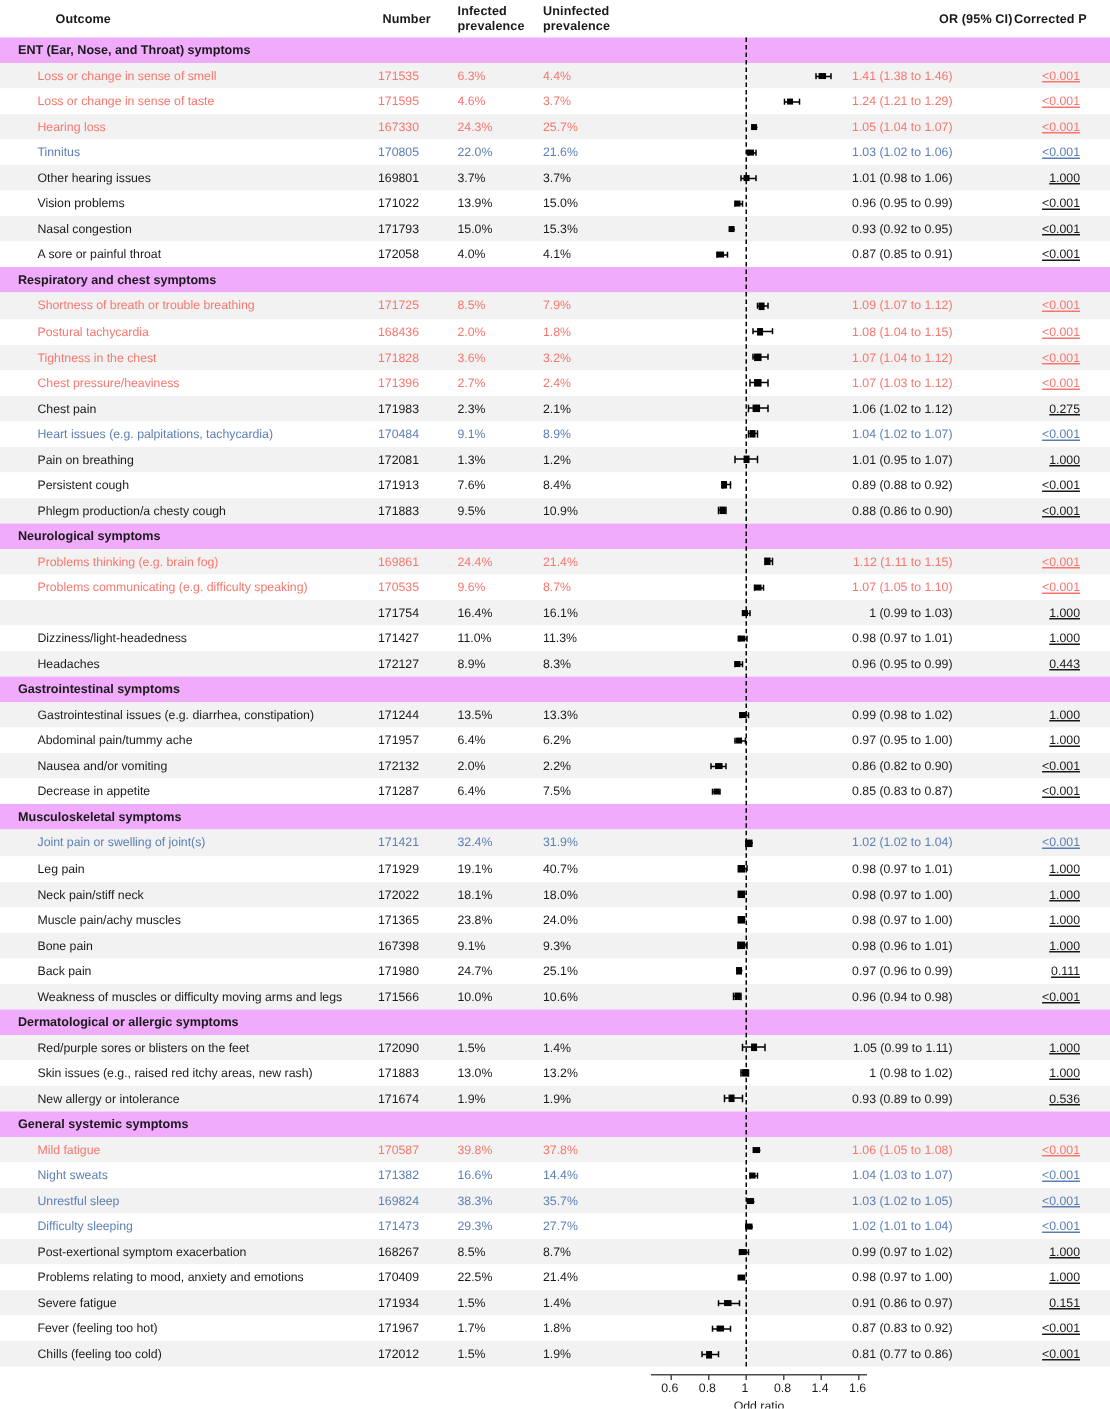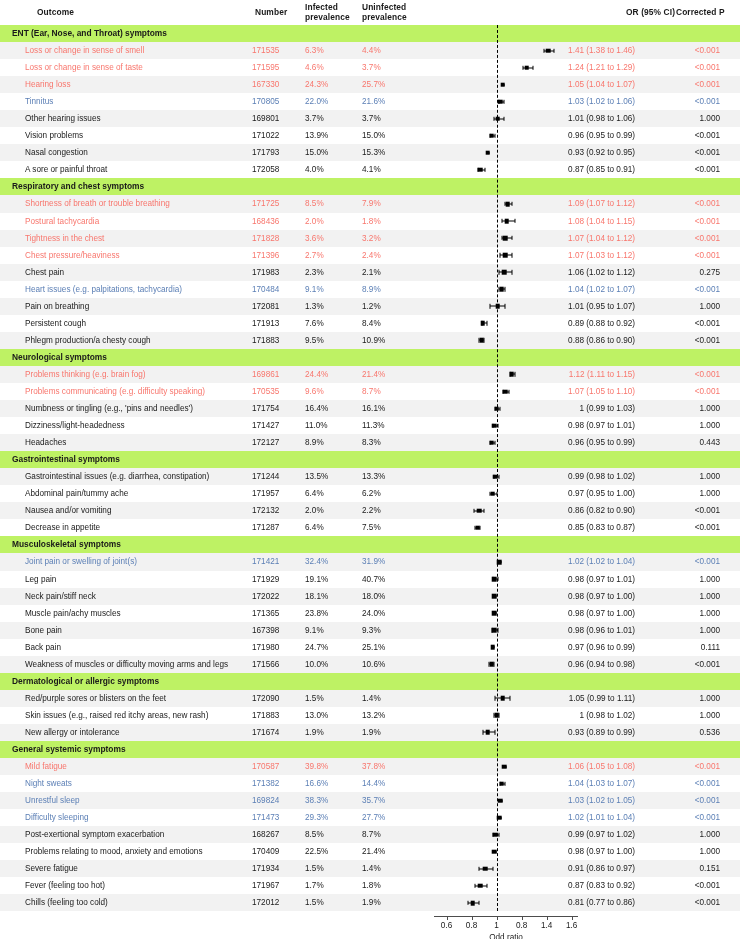--- a/index.html
+++ b/index.html
@@ -48,36 +48,36 @@
   .rows { position: absolute; top: 25px; left: 0; width: 740px; }
   .row {
     position: relative;
     height: 17.05px;
     width: 740px;
     box-sizing: border-box;
   }
   .row.stripe { background: #f2f2f2; }
   .row.plain  { background: #ffffff; }
   .row.section {
-    background: #bef264;
+    background: #f0abfc;
   }
   .cell {
     position: absolute;
     font-size: 8.2px;
     line-height: 17.05px;
     white-space: nowrap;
     color: #1a1a1a;
   }
   .c-outcome { left: 25px; }
   .row.section .c-outcome { left: 12px; font-weight: bold; font-size: 8.4px;}
   .c-number  { left: 252px; }
   .c-inf     { left: 305px; }
   .c-uninf   { left: 362px; }
   .c-or      { right: 105px; text-align: right;}
-  .c-p       { right: 20px; text-align: right;}
+  .c-p       { right: 20px; text-align: right; text-decoration: underline;}
 
   .col-red  { color: #F8766D; }
   .col-blue { color: #5B7FB5; }
   .col-black{ color: #1a1a1a; }
 
   
   .forest {
     position: absolute;
     left: 434px;
     top: 0px;
@@ -444,21 +444,20 @@
         <div class="cell c-or col-red">1.07 (1.05 to 1.10)</div>
         <div class="cell c-p col-red">&lt;0.001</div>
         <div class="forest">
           <div class="ci-line" style="left: 68.8696px; width: 6.26087px;"></div>
           <div class="ci-cap" style="left: 68.8696px;"></div>
           <div class="ci-cap" style="left: 75.1304px;"></div>
           <div class="marker" style="left: 71.3739px;"></div>
         </div>
       </div>
       <div class="row stripe">
-        <div class="cell c-outcome col-black">Numbness or tingling (e.g., 'pins and needles')</div>
         <div class="cell c-number col-black">171754</div>
         <div class="cell c-inf col-black">16.4%</div>
         <div class="cell c-uninf col-black">16.1%</div>
         <div class="cell c-or col-black">1 (0.99 to 1.03)</div>
         <div class="cell c-p col-black">1.000</div>
         <div class="forest">
           <div class="ci-line" style="left: 61.3565px; width: 5.0087px;"></div>
           <div class="ci-cap" style="left: 61.3565px;"></div>
           <div class="ci-cap" style="left: 66.3652px;"></div>
           <div class="marker" style="left: 62.6087px;"></div>

